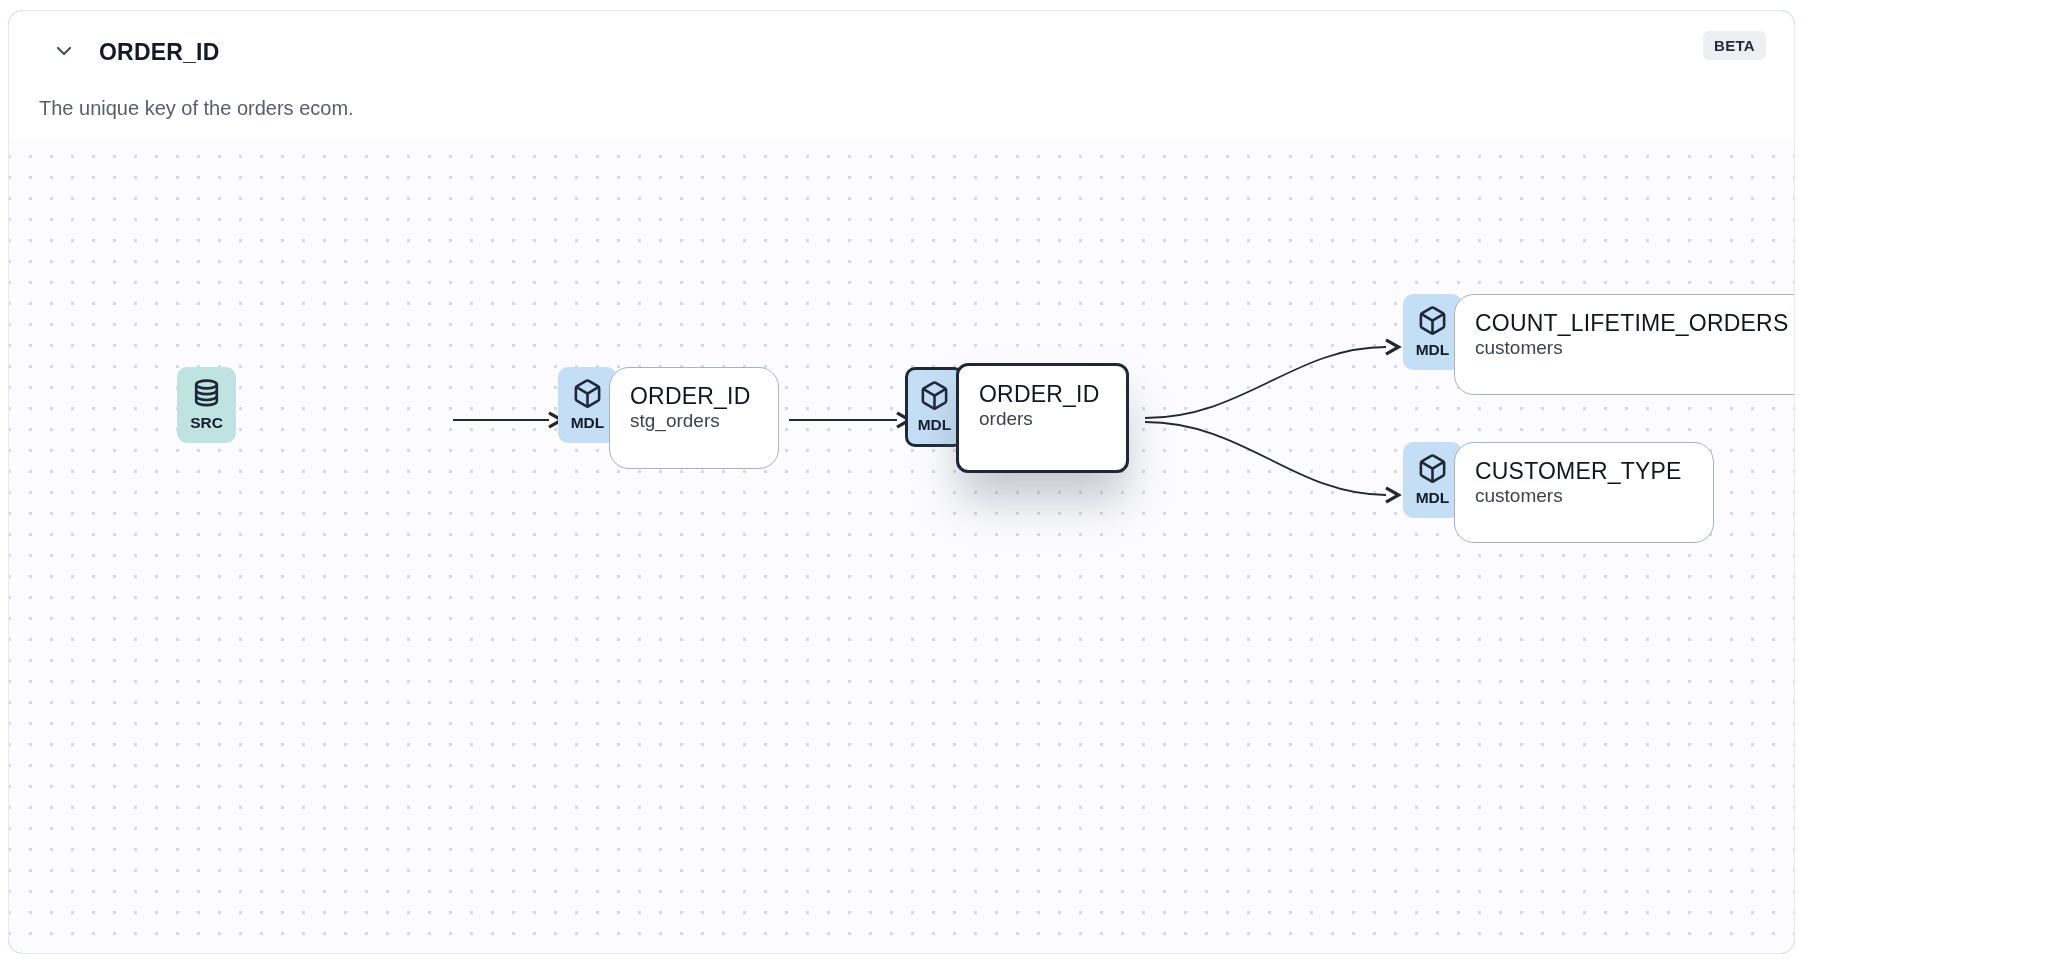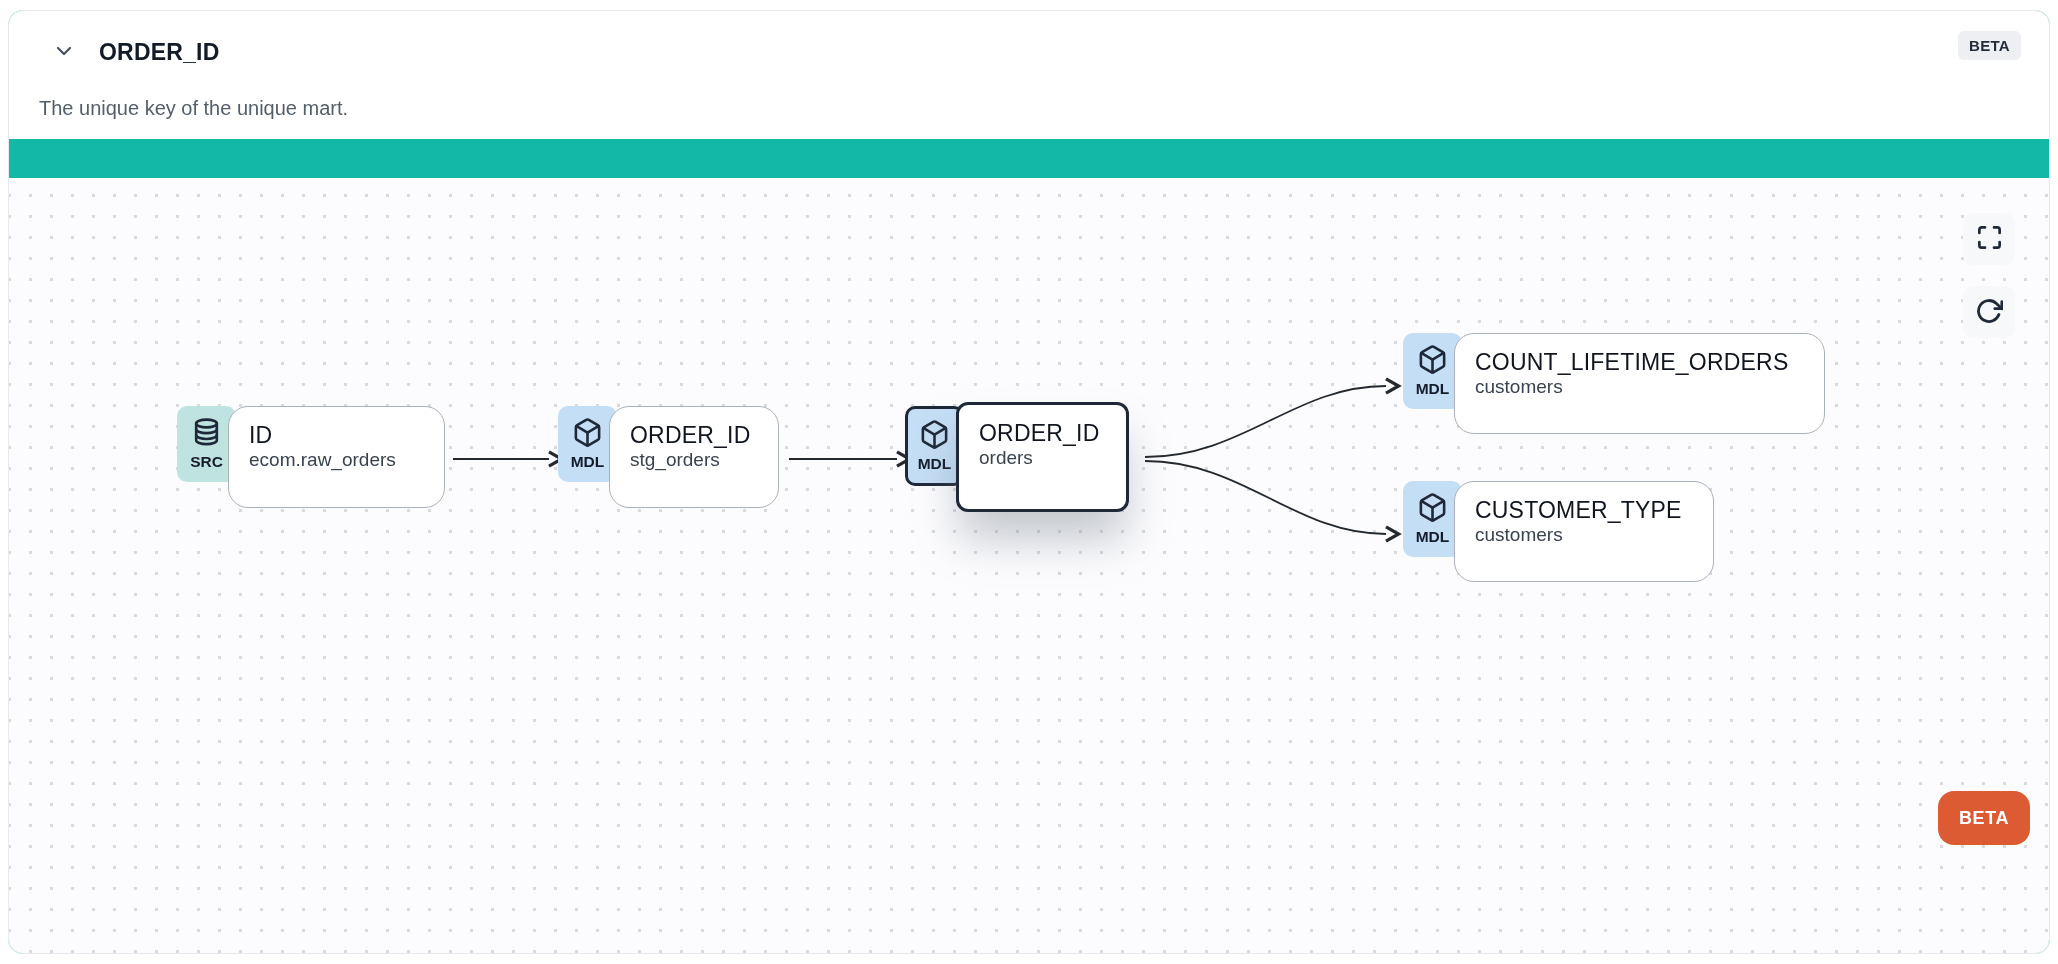--- a/index.html
+++ b/index.html
@@ -1,21 +1,21 @@
 <!DOCTYPE html>
 <html style="--link-teal: #2B6F68; --node-border: #A9B1BE; --sel-border: #1E2838; --beta-bg: #DC5B33; --edge: #23282F;"><head>
 <meta charset="utf-8">
 <style>
   * { box-sizing: border-box; margin: 0; padding: 0; }
   body { font-family: "Liberation Sans", sans-serif; background: #ffffff; }
   .page { position: relative; width: 2058px; height: 964px; background: #fff; overflow: hidden; }
 
-  .card { position: absolute; left: 8px; top: 10px; width: 2042px; height: 944px;
-          border: 1px solid #e7e9ed; border-radius: 14px; background: #14b8a6; overflow: hidden;
-          display: flex; flex-direction: column; gap: 39px; }
+  .card { position: absolute; left: 8px; top: 10px; width: 1787px; height: 944px;
+          border: 1px solid #e7e9ed; border-radius: 14px; background: #3b82f6; overflow: hidden;
+          display: flex; flex-direction: column; }
 
   
   .hdr { position: relative; height: 128px; background: #fff; flex: none; }
   .hdr-row { position: absolute; left: 38px; top: 24px; display: flex; align-items: center; }
   .chev-btn { width: 34px; height: 34px; border: none; background: transparent; cursor: pointer;
               display: flex; align-items: center; justify-content: center; }
   .chev-btn svg { stroke: #475063; }
   .hdr-title { margin-left: 18px; font-size: 23px; font-weight: 700; color: #131b29; letter-spacing: 0.2px; }
   .type-badge { position: absolute; right: 28px; top: 20px; background: #edeff3; color: #232c3a;
                 font-size: 15px; font-weight: 700; padding: 6px 11px; border-radius: 6px; letter-spacing: 0.3px; }
@@ -69,21 +69,21 @@
         <button class="chev-btn">
           <span>
             <svg width="24" height="24" viewBox="0 0 24 24" fill="none" stroke-width="2.2" stroke-linecap="round" stroke-linejoin="round">
                 <polyline points="6 9 12 15 18 9"></polyline>
               </svg>
           </span>
         </button>
         <div class="hdr-title">ORDER_ID</div>
       </div>
       <div class="type-badge">BETA</div>
-      <div class="hdr-desc">The unique key of the unique mart.</div>
+      <div class="hdr-desc">The unique key of the orders ecom.</div>
     </div>
 
 
     <div class="canvas" id="canvas">
       <svg class="edges" id="edges">
         <defs>
           <marker id="arrowhead" viewBox="0 0 10 10" refX="1" refY="5" markerWidth="10" markerHeight="10" orient="auto-start-reverse">
             <path d="M1,1 L8,5 L1,9" fill="none" stroke="#8f959e" stroke-width="1.4"></path>
           </marker>
         </defs>
@@ -115,24 +115,20 @@
       <div class="beta" style="left:1929px; top:613px;">BETA</div>
     <div class="node" style="left: 168px; top: 228px;">
           <div class="nbadge" style="background: rgb(191, 227, 225);">
             <span><svg width="31" height="31" viewBox="0 0 24 24" fill="none" stroke-width="2" stroke-linecap="round" stroke-linejoin="round">
                 <ellipse cx="12" cy="5" rx="8" ry="3"></ellipse>
                 <path d="M4 5v4.5c0 1.66 3.58 3 8 3s8-1.34 8-3V5"></path>
                 <path d="M4 9.5V14c0 1.66 3.58 3 8 3s8-1.34 8-3V9.5"></path>
                 <path d="M4 14v4c0 1.66 3.58 3 8 3s8-1.34 8-3v-4"></path>
               </svg></span>
             <span class="nbadge-label">SRC</span>
-          </div>
-          <div class="ncard" style="width: 217px; height: 102px;">
-            <div class="ntitle">ID</div>
-            <div class="nsub">ecom.raw_orders</div>
           </div>
         </div>
         <div class="node" style="left: 549px; top: 228px;">
           <div class="nbadge" style="background: rgb(196, 222, 246);">
             <span><svg width="31" height="31" viewBox="0 0 24 24" fill="none" stroke-width="2" stroke-linecap="round" stroke-linejoin="round">
                 <path d="M21 16V8a2 2 0 0 0-1-1.73l-7-4a2 2 0 0 0-2 0l-7 4A2 2 0 0 0 3 8v8a2 2 0 0 0 1 1.73l7 4a2 2 0 0 0 2 0l7-4A2 2 0 0 0 21 16z"></path>
                 <polyline points="3.27 6.96 12 12.01 20.73 6.96"></polyline>
                 <line x1="12" y1="22.08" x2="12" y2="12"></line>
               </svg></span>
             <span class="nbadge-label">MDL</span>

